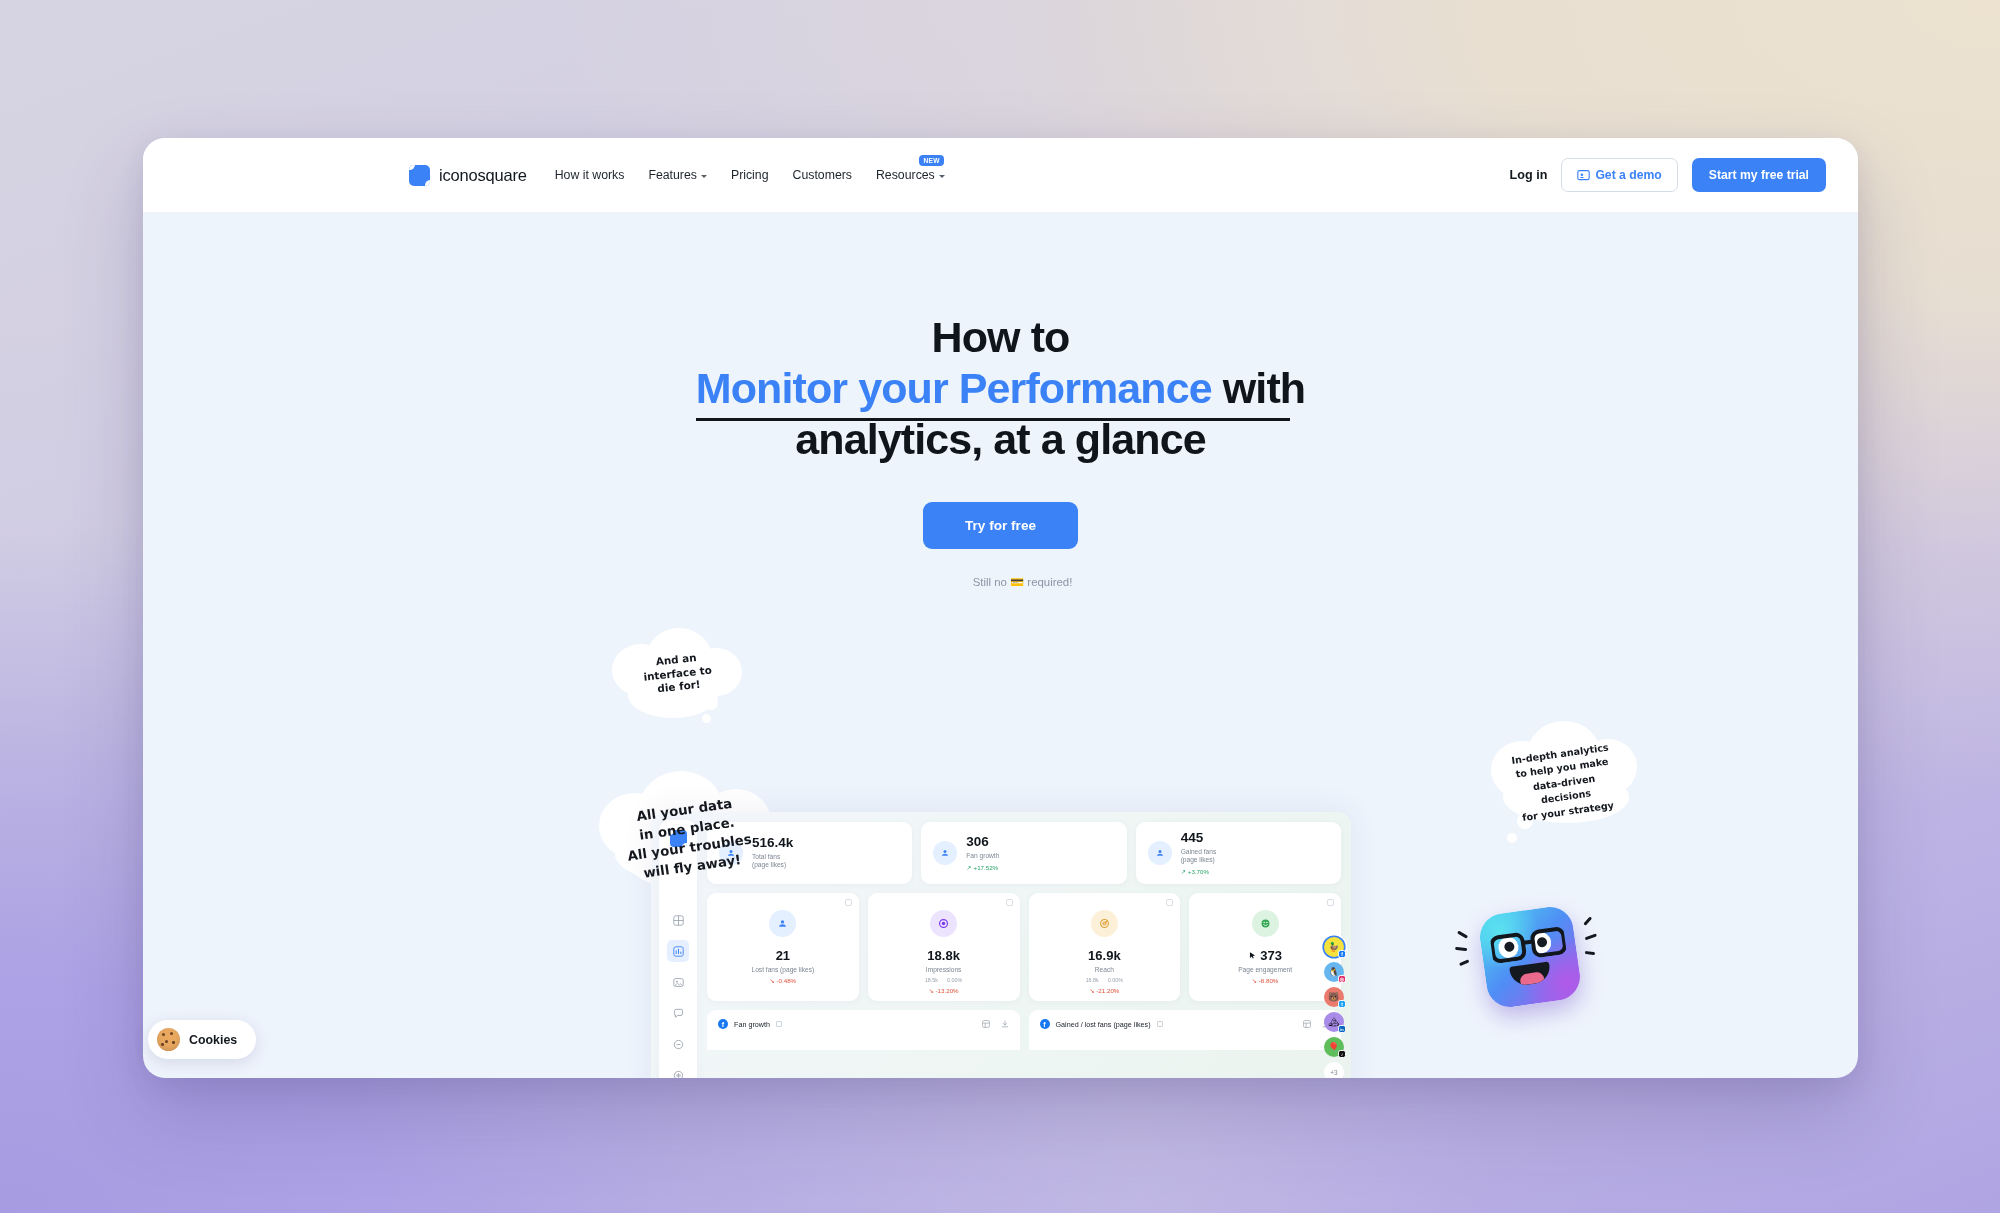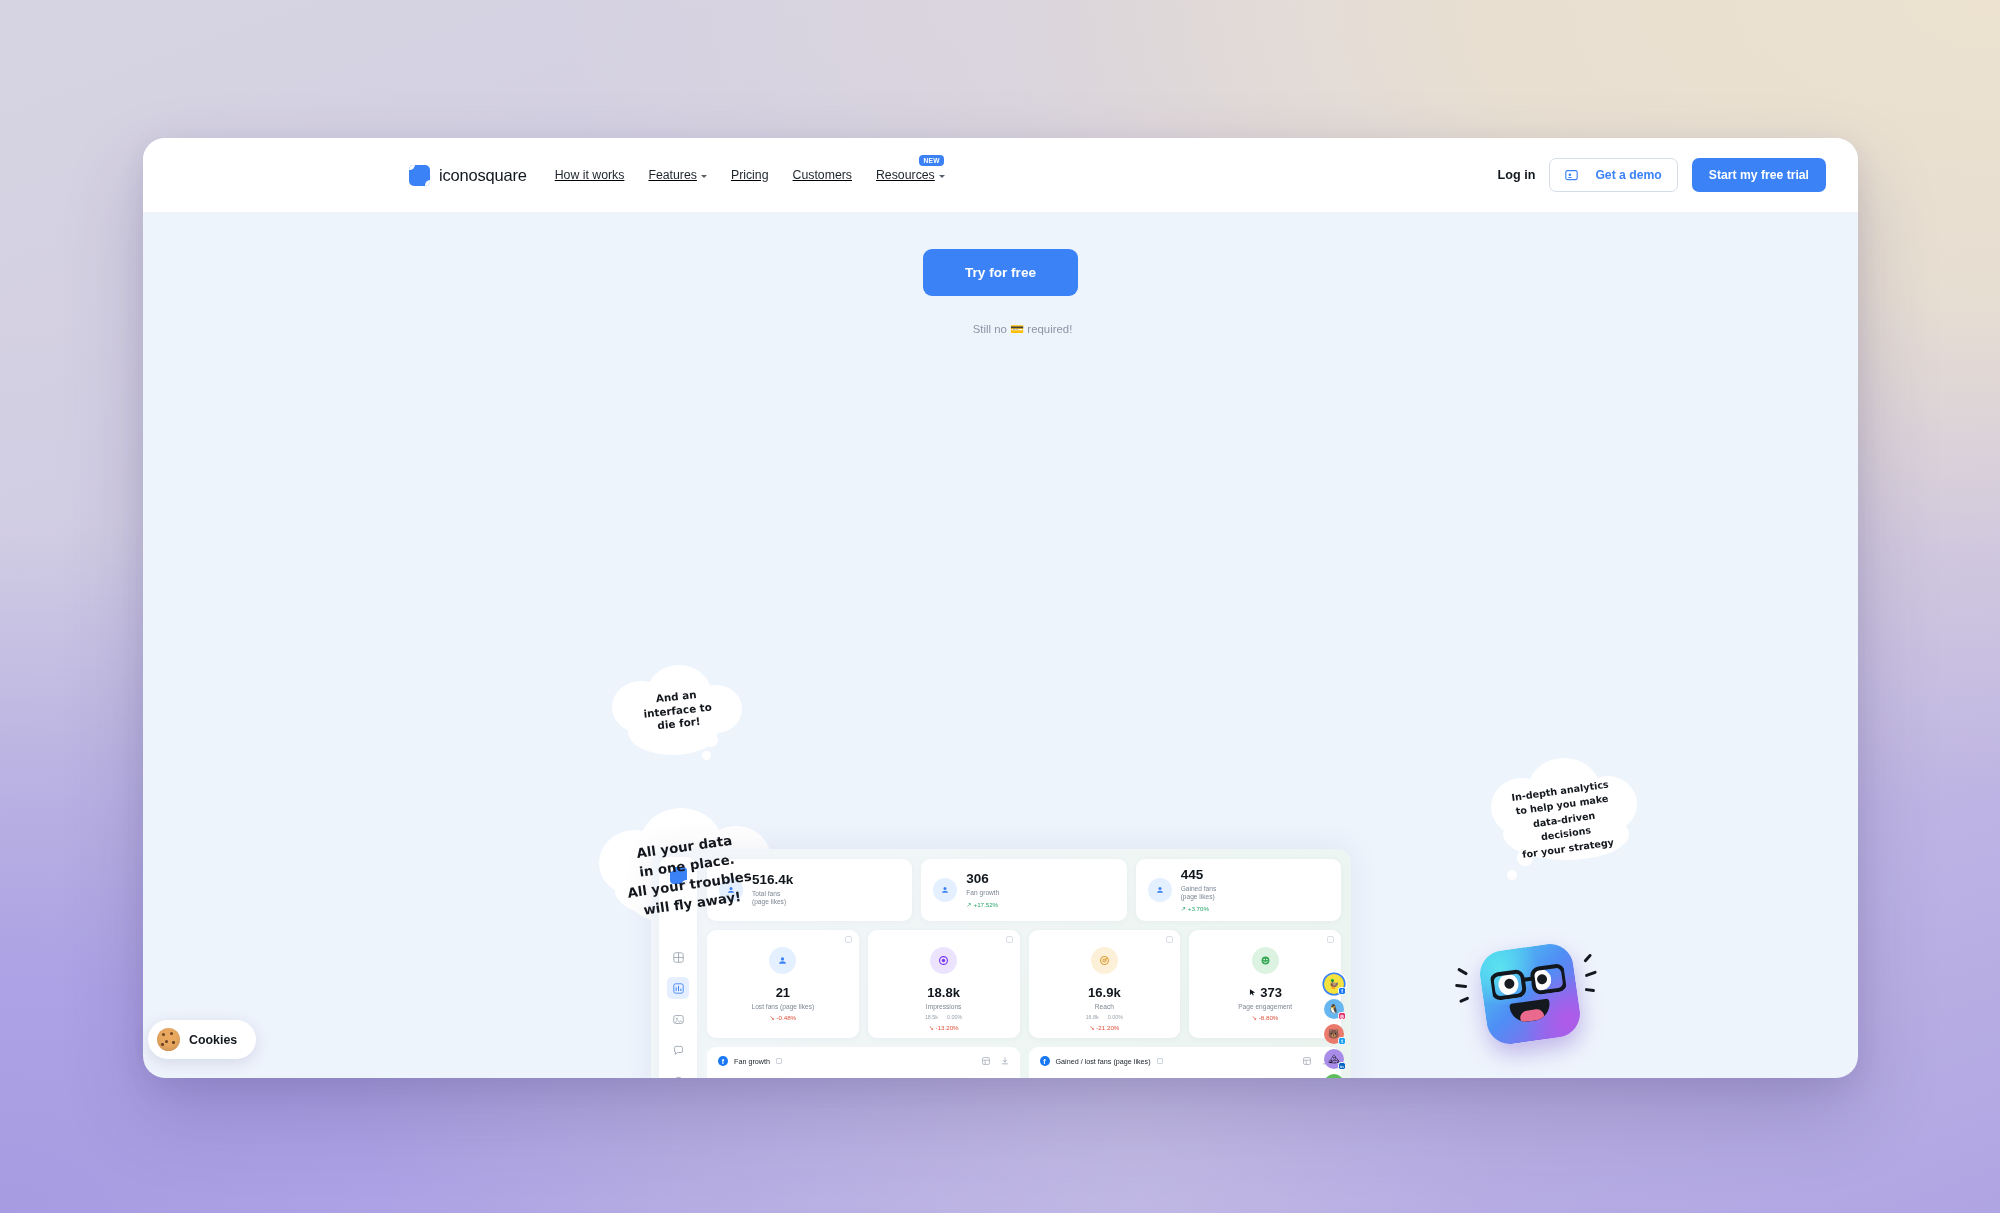--- a/index.html
+++ b/index.html
@@ -27,35 +27,35 @@
   .brand-mark {
     width:21px; height:21px; background:#3b82f6; border-radius:5px; position:relative; overflow:hidden; flex:none;
   }
   .brand-mark::before, .brand-mark::after {
     content:""; position:absolute; width:11px; height:11px; background:#fff; border-radius:50%;
   }
   .brand-mark::before { left:-5.5px; top:-5.5px; }
   .brand-mark::after { right:-5.5px; bottom:-5.5px; }
   .brand-name { font-size:16.5px; color:#13181f; letter-spacing:-0.2px; }
 
-  .nav-links { display:flex; align-items:center; gap:24px; margin-left:28px;text-decoration:underline; }
+  .nav-links { display:flex; align-items:center; gap:24px; margin-left:28px; }
   .nav-link {
     font-size:12.3px; color:#1e242c; display:flex; align-items:center; gap:4px;
     position:relative; white-space:nowrap; cursor:pointer;
   }
   .caret { width:0;height:0;border-left:3.4px solid transparent;border-right:3.4px solid transparent;border-top:3.8px solid #55606d; margin-top:2px; }
   .new-badge {
     position:absolute; top:-13px; right:1px; background:#3b82f6; color:#fff;
     font-size:6.6px; font-weight:bold; padding:2px 4px; border-radius:4px; letter-spacing:0.3px;
   }
 
   .nav-right { margin-left:auto; display:flex; align-items:center; gap:14px; }
   .login-link { font-size:12.6px; color:#13181f; font-weight:bold; cursor:pointer; }
   .btn-demo {
-    display:flex; align-items:center; gap:17px; border:1px solid #d7dde6; background:#fff;
+    display:flex; align-items:center; gap:5px; border:1px solid #d7dde6; background:#fff;
     color:#3b82f6; font-size:12.2px; font-weight:bold; padding:9px 15px; border-radius:7px; cursor:pointer;
   }
   .demo-ico { width:13px;height:13px;flex:none; }
   .btn-trial {
     background:#3b82f6; color:#fff; font-size:12.2px; font-weight:bold;
     padding:10px 17px; border-radius:7px; cursor:pointer; border:none;
   }
 
   
   .hero { position:relative; height:878px; }
@@ -226,20 +226,30 @@
           <circle cx="6" cy="7" r="1.6" fill="#3b82f6"></circle>
           <path d="M3.5 11c.6-1.5 4.4-1.5 5 0z" fill="#3b82f6"></path>
         </svg>
         <span>Get a demo</span>
       </button>
       <button class="btn-trial">Start my free trial</button>
     </div>
   </div>
 
   <div class="hero">
+    <div class="headline">
+      <div>How to</div>
+      <div>
+        <span class="hl-under">
+          <span class="hl-accent">Monitor your Performance</span>
+        </span>
+        <span>with</span>
+      </div>
+      <div>analytics, at a glance</div>
+    </div>
     <div class="cta-wrap">
       <button class="btn-cta">Try for free</button>
     </div>
     <div class="nocard">Still no 💳 required!</div>
 
     <div class="bubble b1">
       <div class="cloud">
         <i style="left:14px;top:22px;width:58px;height:52px"></i>
         <i style="left:48px;top:6px;width:66px;height:62px"></i>
         <i style="left:92px;top:26px;width:52px;height:48px"></i>

